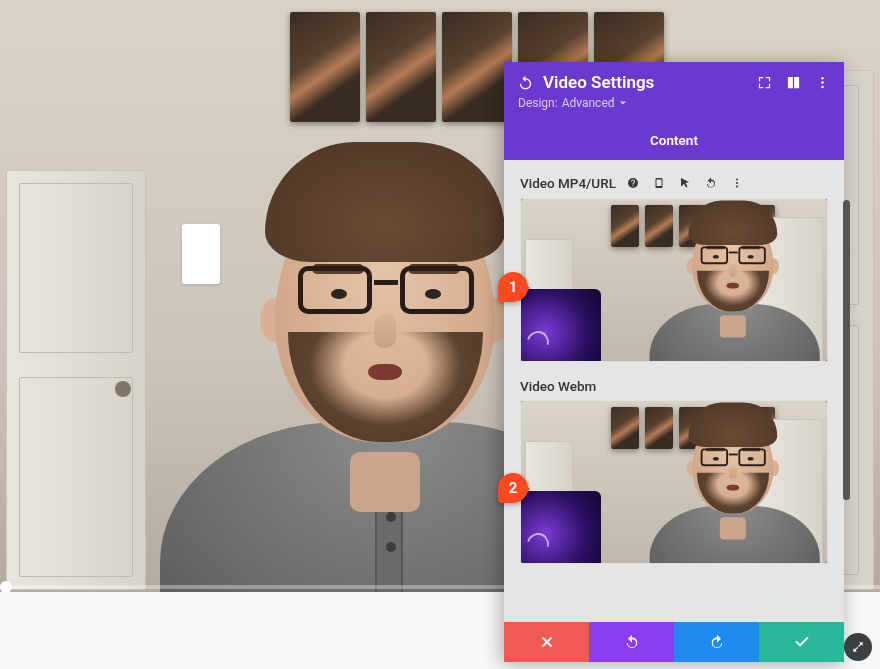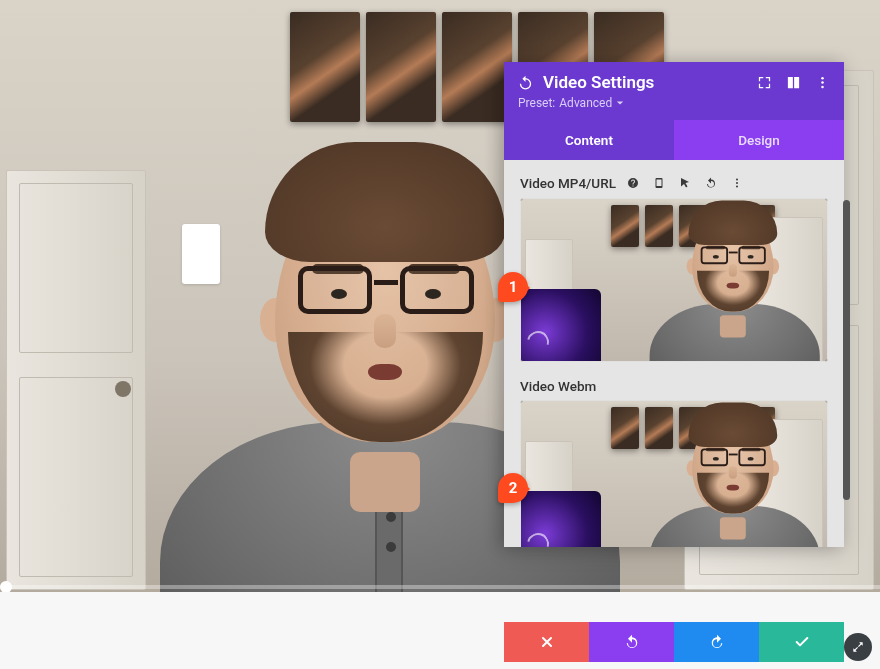--- a/index.html
+++ b/index.html
@@ -105,21 +105,21 @@
   }
 
   
   .settings-panel {
     position:absolute;
     top:62px; right:36px;
     width:340px;
     background:#fff;
     box-shadow: -6px 0 14px rgba(0,0,0,0.12), 0 4px 20px rgba(0,0,0,0.2);
     display:flex; flex-direction:column;
-    height: 485px;
+    height: 600px;
   }
   .panel-header{
     background:#6b39cf;
     color:#fff;
     padding:10px 14px 10px 14px;
   }
   .header-row1{ display:flex; align-items:center; gap:10px; }
   .header-title{ font-size:17px; font-weight:600; flex:1; }
   .header-icons{ display:flex; gap:14px; align-items:center; }
   .hicon svg{ width:15px; height:15px; fill:#fff; display:block;}
@@ -291,31 +291,30 @@
         <span class="hicon">
           <svg viewBox="0 0 24 24">
               <circle cx="12" cy="5" r="2"></circle>
               <circle cx="12" cy="12" r="2"></circle>
               <circle cx="12" cy="19" r="2"></circle>
             </svg>
         </span>
       </div>
     </div>
     <div class="preset-row">
-      <span>Preset:</span>
+      <span>Design:</span>
       <span>Advanced</span>
       <svg viewBox="0 0 10 10">
           <path d="M1 3l4 4 4-4z"></path>
         </svg>
     </div>
   </div>
 
   <div class="tabs">
     <div class="tab active">Content</div>
-    <div class="tab">Design</div>
   </div>
 
   <div class="panel-body">
 
     <div class="field-block">
       <div class="field-label-row">
         <span class="field-label">Video MP4/URL</span>
         <div class="mini-icons">
           <span class="mini">
             <svg viewBox="0 0 24 24">

